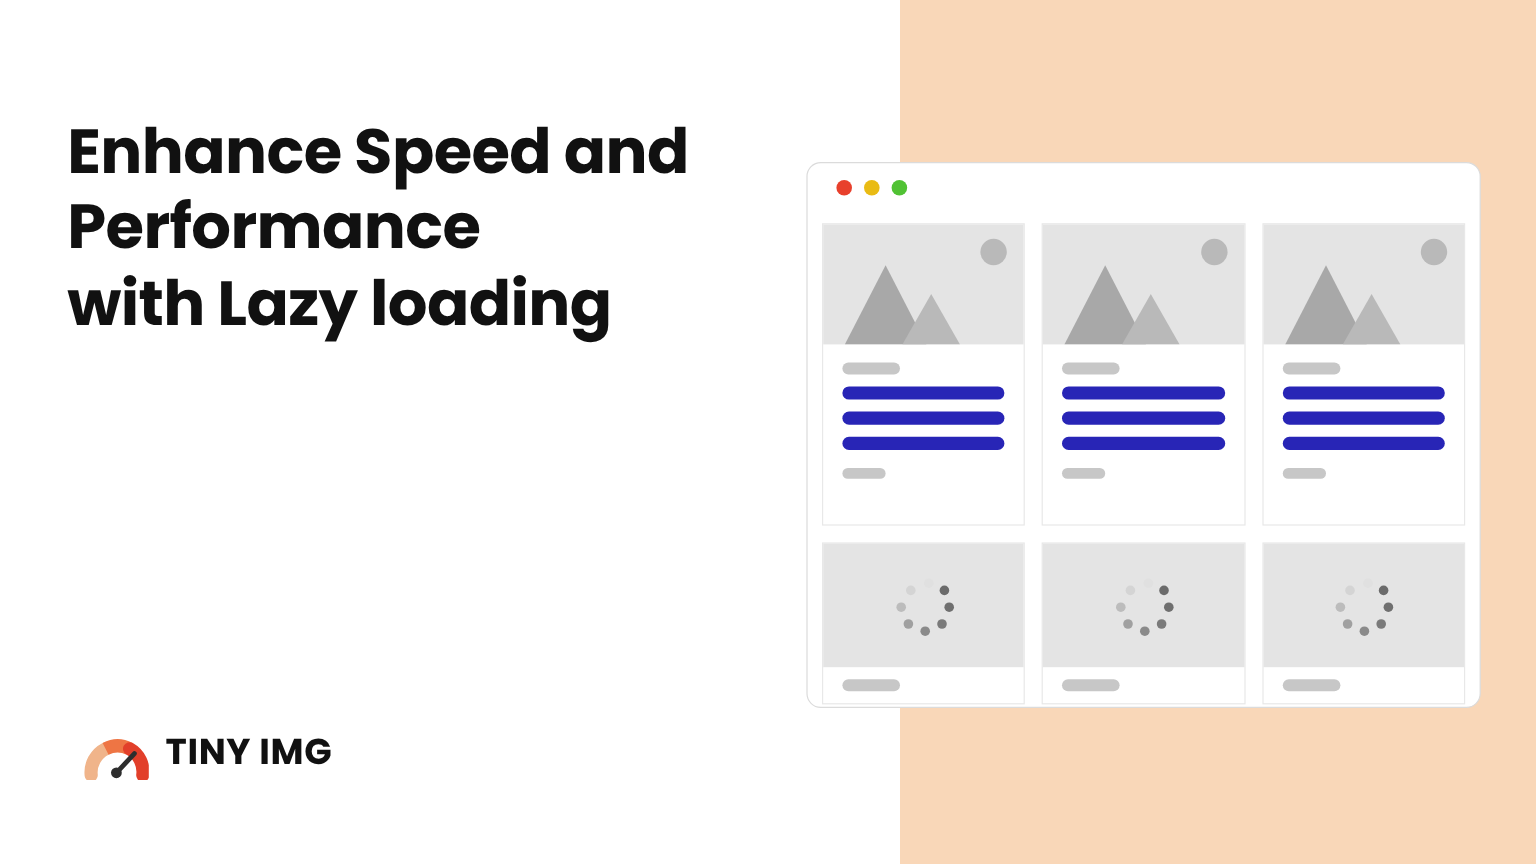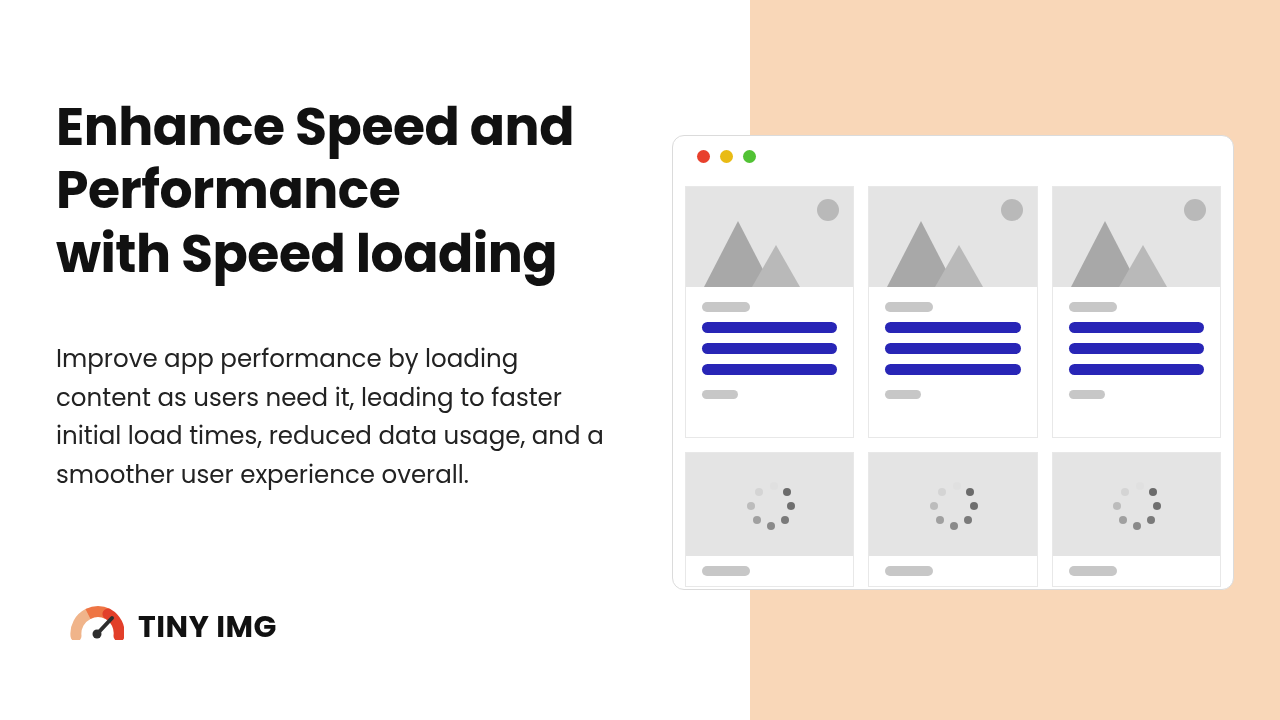--- a/index.html
+++ b/index.html
@@ -39,21 +39,21 @@
       font-size: 24.5px;
       font-weight: 400;
       line-height: 1.57;
       color: #222;
     }
     .logo {
       position: absolute;
       left: 70px;
       bottom: 70px;
       display: flex;
-      align-items: flex-start;
+      align-items: flex-end;
       gap: 14px;
       z-index: 1;
     }
     .logo-text {
       font-size: 30px;
       font-weight: 700;
       letter-spacing: 0.5px;
       color: #111;
     }
     .logo-icon {
@@ -189,23 +189,22 @@
     }
   </style>
 </head>
 <body>
 
 <div class="peach-bg"></div>
 
 <div class="content-left">
   <h1 class="headline">
     <span>Enhance Speed and Performance</span><br>
-    <span>with Speed loading</span>
+    <span>with Lazy loading</span>
   </h1>
-  <p class="body-text">Improve app performance by loading content as users need it, leading to faster initial load times, reduced data usage, and a smoother user experience overall.</p>
 </div>
 
 <div class="logo">
   <div class="logo-icon">
     <svg width="54" height="36" viewBox="0 0 54 36">
       <path d="M 6 32 A 22 22 0 0 1 18 10" fill="none" stroke="#f0b48a" stroke-width="11" stroke-linecap="round"></path>
       <path d="M 18 10 A 22 22 0 0 1 38 10" fill="none" stroke="#ee7544" stroke-width="11" stroke-linecap="butt"></path>
       <path d="M 38 10 A 22 22 0 0 1 49 32" fill="none" stroke="#e23f2a" stroke-width="11" stroke-linecap="round"></path>
       <circle cx="27" cy="30" r="4.5" fill="#2e2e2e"></circle>
       <line x1="27" y1="30" x2="42" y2="14" stroke="#2e2e2e" stroke-width="4" stroke-linecap="round"></line>

